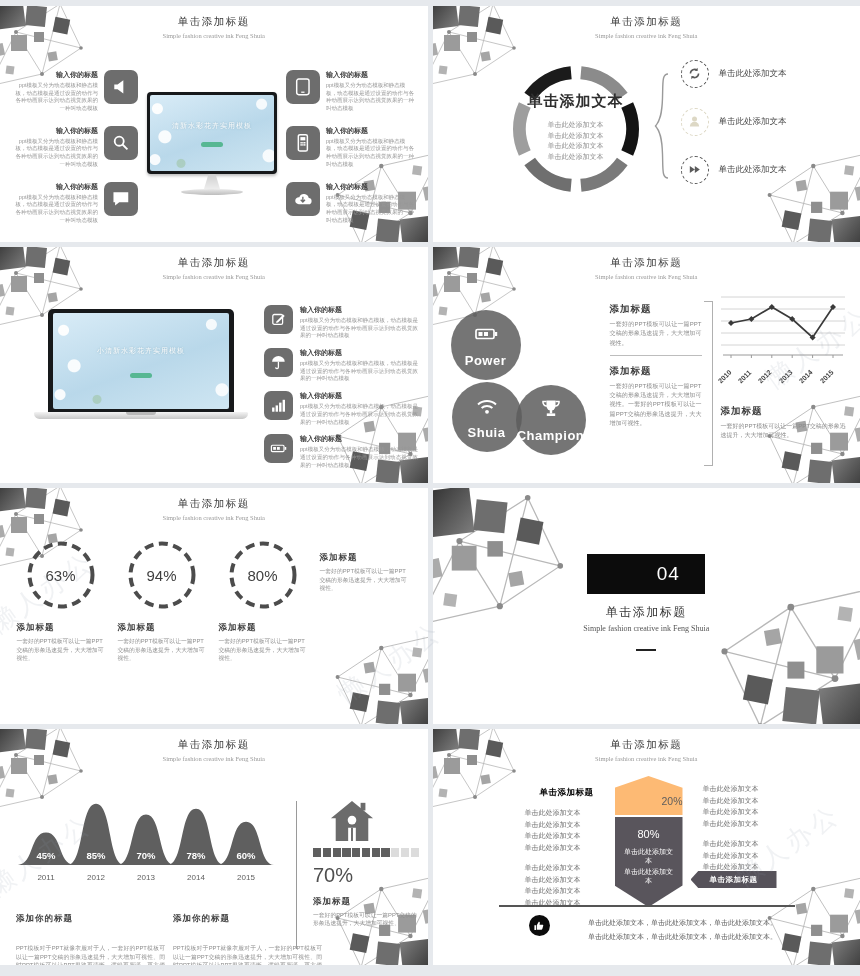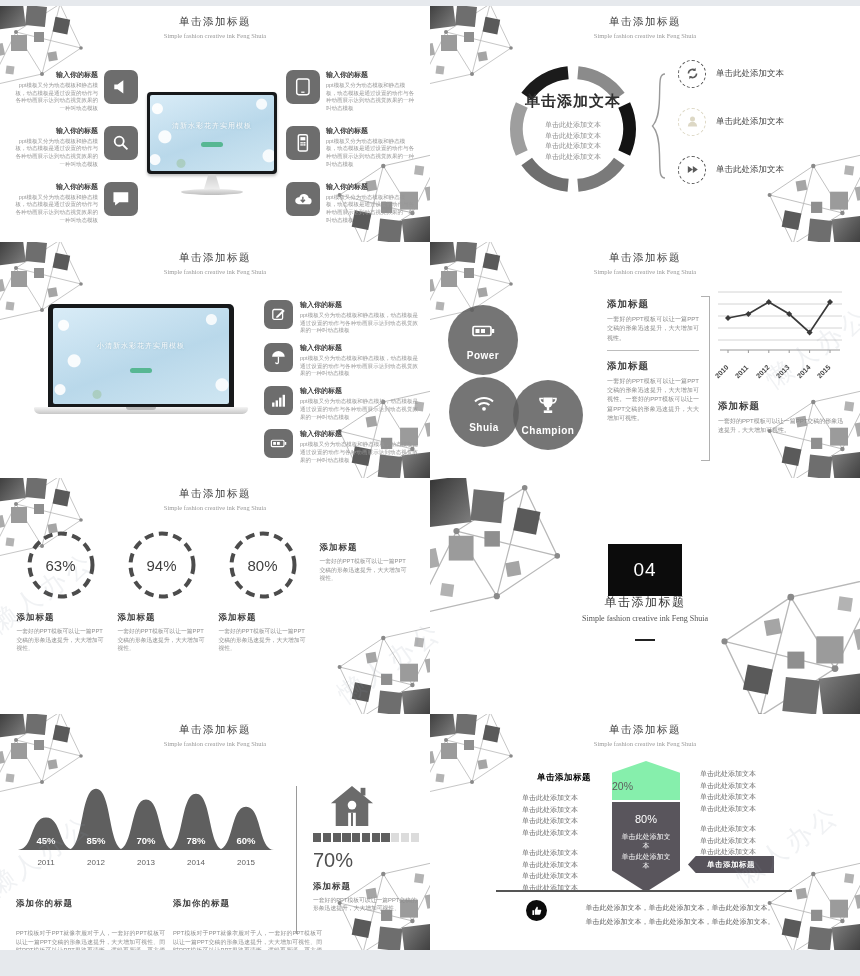--- a/index.html
+++ b/index.html
@@ -1,18 +1,18 @@
 <!DOCTYPE html>
 <html><head>
 <meta charset="utf-8">
 <style>
   html,body{margin:0;padding:0;}
   body{width:860px;height:976px;background:#e6e9ed;font-family:"Liberation Sans","DejaVu Sans",sans-serif;overflow:hidden;position:relative;}
   .page{position:relative;width:860px;height:976px;padding:6px 0 10px;box-sizing:border-box;
-        display:grid;grid-template-columns:1fr 1fr;grid-auto-rows:236px;}
+        display:grid;grid-template-columns:1fr 1fr;grid-auto-rows:236px;gap:5px;}
   .slide{position:relative;background:#fff;overflow:hidden;}
   
   .head{position:absolute;top:9px;left:0;right:0;text-align:center;z-index:3;}
   .head .t{font-size:10.5px;color:#3c3c3c;letter-spacing:1.5px;}
   .head .s{font-size:6.5px;color:#9a9a9a;margin-top:3px;font-family:"Liberation Serif","DejaVu Serif",serif;}
   
   .decor{position:absolute;z-index:1;pointer-events:none;}
   .d-tl{left:-14px;top:-16px;width:100px;height:100px;}
   .d-br{right:-16px;bottom:-18px;width:112px;height:112px;transform:rotate(180deg);}
   .s6 .d-tl{left:-20px;top:-12px;width:155px;height:155px;}
@@ -78,21 +78,21 @@
   .s3-items{position:absolute;left:264px;top:58px;width:154px;display:flex;flex-direction:column;gap:8px;z-index:2;}
   .s3-item{display:flex;gap:7px;}
   .s3-item .icosq{width:29px;height:29px;}
   .s3-item h4{margin:0 0 2px;font-size:7px;}
   .s3-item p{margin:0;font-size:5.5px;line-height:1.4;text-align:justify;}
   
   .s4-circles{position:absolute;left:18px;top:55px;width:150px;height:155px;z-index:2;}
   .vcirc{position:absolute;width:70px;height:70px;border-radius:50%;background:rgba(93,93,93,.85);
       display:flex;flex-direction:column;align-items:center;justify-content:center;gap:3px;color:#fff;}
   .vcirc svg{width:24px;height:24px;}
-  .vcirc .vl{font-size:10px;font-weight:bold;letter-spacing:.5px;}
+  .vcirc .vl{font-size:13px;font-weight:bold;letter-spacing:.5px;}
   .s4-mid{position:absolute;left:177px;top:56px;width:92px;z-index:2;}
   .s4-block h3{margin:0 0 4px;font-size:9.5px;letter-spacing:1px;}
   .s4-block p{margin:0;font-size:6px;line-height:1.55;color:#8a8a8a;text-align:justify;}
   .s4-div{border-bottom:1px solid #bdbdbd;margin:7px 0 9px;}
   .s4-bracket{position:absolute;left:271px;top:54px;width:8px;height:163px;
       border:1px solid #b0b0b0;border-left:none;z-index:2;}
   .s4-chart{position:absolute;left:288px;top:48px;width:124px;height:66px;z-index:2;}
   .s4-xlabels{position:absolute;left:288px;top:118px;width:124px;height:26px;z-index:2;}
   .s4-xlabels span{position:absolute;top:8px;font-size:7px;font-weight:bold;color:#3e3e3e;transform:rotate(-45deg);}
   .s4-note{position:absolute;left:288px;top:158px;width:130px;z-index:2;}
@@ -102,23 +102,23 @@
   .s5-grid{position:absolute;left:12px;top:52px;width:404px;display:flex;gap:4px;z-index:2;}
   .s5-col{width:97px;display:flex;flex-direction:column;align-items:center;}
   .s5-circ{position:relative;width:70px;height:70px;}
   .s5-circ svg{position:absolute;inset:0;}
   .s5-circ .pct{position:absolute;inset:0;display:flex;align-items:center;justify-content:center;
       font-size:15px;color:#3f3f3f;}
   .s5-txt{margin-top:12px;width:88px;}
   .s5-txt h3{margin:0 0 3px;font-size:8.5px;letter-spacing:1px;}
   .s5-txt p{margin:0;font-size:5.8px;line-height:1.5;color:#909090;}
   
-  .s6-num{position:absolute;left:50%;transform:translateX(-50%);top:66px;width:74px;height:52px;
+  .s6-num{position:absolute;left:50%;transform:translateX(-50%);top:66px;width:74px;height:40px;
       background:#0c0c0c;color:#fff;display:flex;align-items:center;justify-content:center;
-      font-size:19px;letter-spacing:1px;z-index:2;}
+      font-size:19px;letter-spacing:1px;z-index:2;padding-left:44px;}
   .s6-title{position:absolute;left:0;right:0;top:116px;text-align:center;font-size:12px;color:#333;
       letter-spacing:1.5px;z-index:2;}
   .s6-sub{position:absolute;left:0;right:0;top:136px;text-align:center;font-size:8px;color:#555;
       font-family:"Liberation Serif","DejaVu Serif",serif;z-index:2;}
   .s6-dash{position:absolute;left:50%;transform:translateX(-50%);top:161px;width:20px;height:2px;background:#222;z-index:2;}
   
   .s7-chart{position:absolute;left:12px;top:58px;width:268px;height:100px;z-index:2;}
   .s7-cols{position:absolute;left:16px;top:184px;width:306px;display:flex;gap:8px;z-index:2;}
   .s7-col{width:149px;}
   .s7-col h3{margin:0 0 19px;font-size:8.5px;letter-spacing:1px;}
@@ -131,23 +131,23 @@
   .squares .sq.fill{background:#5f5f5f;}
   .s7-pct{font-size:20px;color:#4f4f4f;margin-top:7px;}
   .s7-right h3{margin:9px 0 3px;font-size:8.5px;letter-spacing:1px;}
   .s7-right p{margin:0;font-size:5.8px;line-height:1.5;color:#8e8e8e;}
   
   .s8-left{position:absolute;left:92px;top:58px;width:84px;z-index:2;}
   .s8-left h3{margin:0 0 8px;font-size:8.5px;text-align:center;letter-spacing:.5px;}
   .s8-lines{font-size:7px;color:#6e6e6e;line-height:1.65;}
   .s8-gap{height:9px;}
   .s8-hexes{position:absolute;left:182px;width:68px;z-index:2;}
-  .hex-top{top:47px;height:39px;background:#86efac;
+  .hex-top{top:47px;height:39px;background:#fdba74;
       clip-path:polygon(50% 0,100% 30%,100% 100%,0 100%,0 30%);
-      display:flex;align-items:flex-end;justify-content:flex-start;padding-bottom:8px;box-sizing:border-box;
+      display:flex;align-items:flex-end;justify-content:flex-end;padding-bottom:8px;box-sizing:border-box;
       font-size:10.5px;color:#5d5d5d;position:absolute;}
   .hex-bot{top:88px;height:90px;background:#59555c;
       clip-path:polygon(0 0,100% 0,100% 76%,50% 100%,0 76%);
       text-align:center;color:#fff;position:absolute;box-sizing:border-box;padding-top:11px;}
   .hex-bot .bp{font-size:11px;margin-bottom:7px;}
   .hex-bot .bl{width:54px;margin:0 auto 2px;font-size:7px;line-height:1.3;}
   .s8-rlines{position:absolute;left:270px;top:54px;width:86px;z-index:2;}
   .s8-banner{position:absolute;left:258px;top:142px;width:86px;height:17px;background:#56525a;
       clip-path:polygon(9% 0,100% 0,100% 100%,9% 100%,0 50%);color:#fff;font-weight:bold;font-size:7.5px;
       display:flex;align-items:center;justify-content:center;letter-spacing:.5px;z-index:2;}

